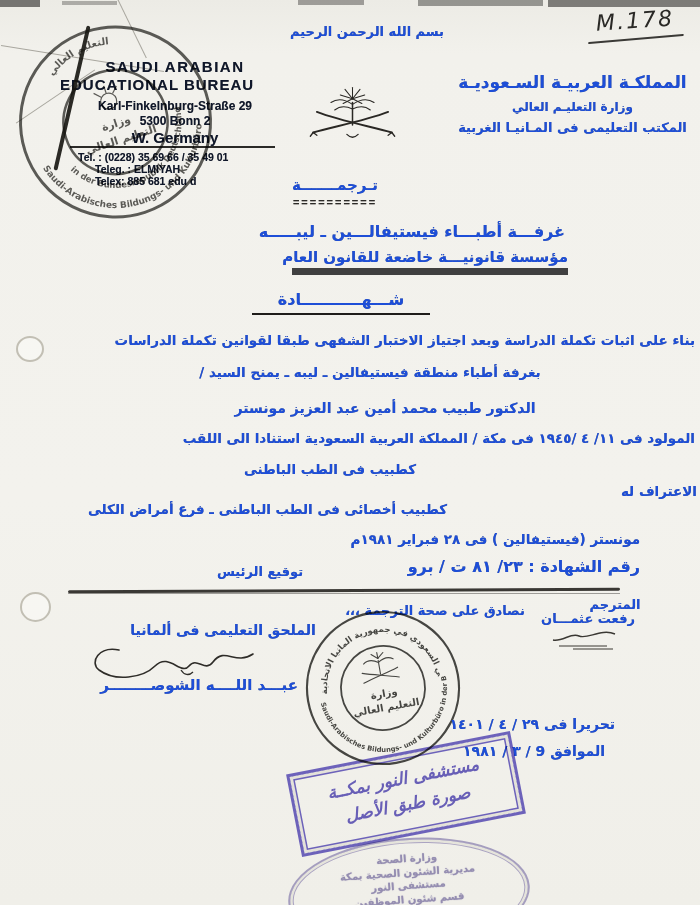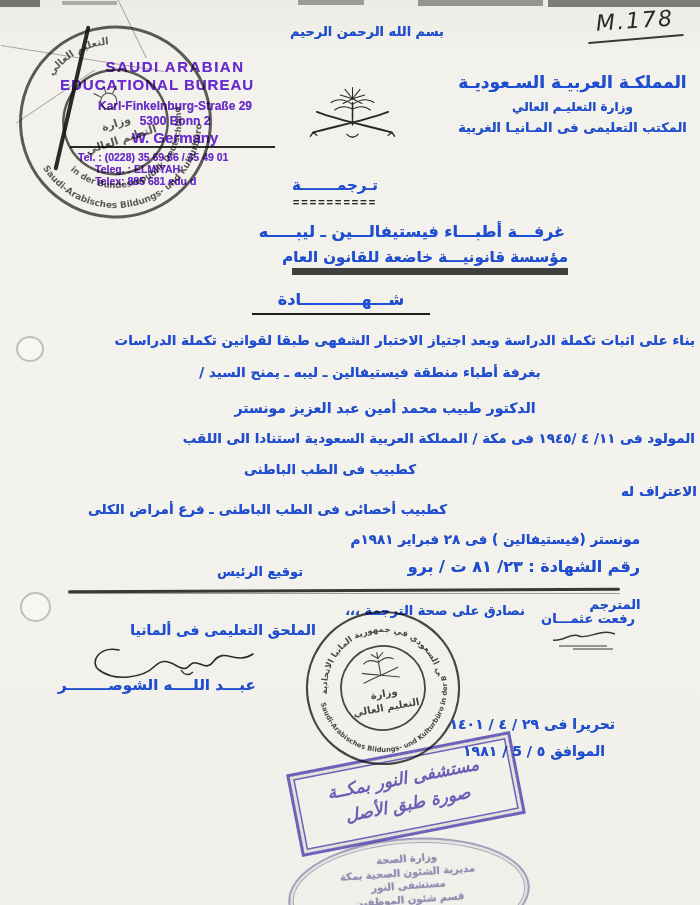--- a/index.html
+++ b/index.html
@@ -16,21 +16,21 @@
   .abs{position:absolute;}
   .ar{
     direction:rtl;unicode-bidi:embed;
     font-family:"DejaVu Sans",sans-serif;
     font-weight:bold;color:#1d4ed8;
     text-shadow:0 0 .5px rgba(40,38,35,.55);
     white-space:nowrap;
   }
   .en{
     font-family:"Liberation Sans","DejaVu Sans",sans-serif;
-    font-weight:bold;color:#6d28d9;
+    font-weight:bold;color:#0f172a;
     text-shadow:0 0 .4px rgba(40,38,35,.5);
     white-space:nowrap;
   }
   .stamp{mix-blend-mode:multiply;}
   .scanmark{position:absolute;background:#4d4c49;}
   .crease{position:absolute;background:#a9a79f;height:1px;}
   .hole{
     position:absolute;border:2px solid #c2bfb4;border-radius:50%;
     background:rgba(250,250,247,.6);
   }
@@ -177,21 +177,21 @@
   <path d="M72,20 h-48 m54,3 h-40" stroke="#3a3833" stroke-width="1.1" fill="none"></path>
 </svg>
 
 <div class="abs ar" style="left:340px;top:603px;width:190px;text-align:center;font-size:13px;">نصادق على صحة الترجمة ،،،</div>
 
 <div class="abs ar" style="left:112px;top:622px;width:222px;text-align:center;font-size:14px;">الملحق التعليمى فى ألمانيا</div>
 <svg class="abs" style="left:85px;top:636px;" width="180" height="52" viewBox="0 0 180 52">
   <path d="M168,18 C150,30 140,10 128,26 C120,37 112,20 104,30 C96,40 84,16 70,30 C58,42 30,46 14,34 C4,26 14,10 34,14" fill="none" stroke="#2e2c28" stroke-width="1.6" stroke-linecap="round"></path>
   <path d="M96,34 c3,5 8,6 12,2" fill="none" stroke="#2e2c28" stroke-width="1.3"></path>
 </svg>
-<div class="abs ar" style="left:58px;top:676px;width:240px;text-align:left;font-size:15px;">عبـــد اللــــه الشوصــــــــر</div>
+<div class="abs ar" style="left:58px;top:676px;width:240px;text-align:right;font-size:15px;">عبـــد اللــــه الشوصــــــــر</div>
 
 <svg class="abs stamp" style="left:303px;top:608px;opacity:.92;transform:rotate(-10deg);" width="160" height="160" viewBox="0 0 160 160">
   <defs>
     <path id="arcTopC" d="M 24,80 A 56,56 0 0 1 136,80"></path>
     <path id="arcBotC" d="M 16,80 A 64,64 0 0 0 144,80"></path>
   </defs>
   <circle cx="80" cy="80" r="76" fill="none" stroke="#3a3a37" stroke-width="2.2"></circle>
   <circle cx="80" cy="80" r="42" fill="none" stroke="#3a3a37" stroke-width="1.8"></circle>
   <text font-size="8.5" fill="#3a3a37" font-weight="bold">
     <textPath href="#arcTopC" startOffset="2%">المكتب التعليمي السعودي في جمهورية المانيا الاتحادية</textPath>
@@ -207,21 +207,21 @@
     <path d="M80,54 c-6,-4 -11,-4 -15,-1"></path>
       <path d="M80,54 c6,-4 11,-4 15,-1"></path>
     <path d="M62,72 c12,-4 24,-6 36,-10"></path>
       <path d="M98,72 c-12,-4 -24,-6 -36,-10"></path>
   </g>
   <text x="80" y="89" text-anchor="middle" font-size="10" font-weight="bold" fill="#3a3a37">وزارة</text>
   <text x="80" y="103" text-anchor="middle" font-size="10" font-weight="bold" fill="#3a3a37">التعليم العالي</text>
 </svg>
 
 <div class="abs ar" style="left:440px;top:716px;width:175px;text-align:right;font-size:14px;">تحريرا فى ٢٩ / ٤ / ١٤٠١</div>
-<div class="abs ar" style="left:445px;top:743px;width:160px;text-align:right;font-size:14px;">الموافق ٥ / 5 / ١٩٨١</div>
+<div class="abs ar" style="left:445px;top:743px;width:160px;text-align:right;font-size:14px;">الموافق 9 / ٣ / ١٩٨١</div>
 
 <div class="abs stamp rect-stamp" style="left:292px;top:752px;width:222px;height:78px;transform:rotate(-11deg);">
   <div class="inner-text" style="padding-top:10px;font-size:17px;">
     <div>مستشفى النور بمكــة</div>
     <div>صورة طبق الأصل</div>
   </div>
 </div>
 
 <div class="abs stamp oval-stamp" style="left:288px;top:838px;width:238px;height:108px;transform:rotate(-4deg);">
   <div style="font-size:10px;margin-top:12px;">وزارة الصحة</div>

